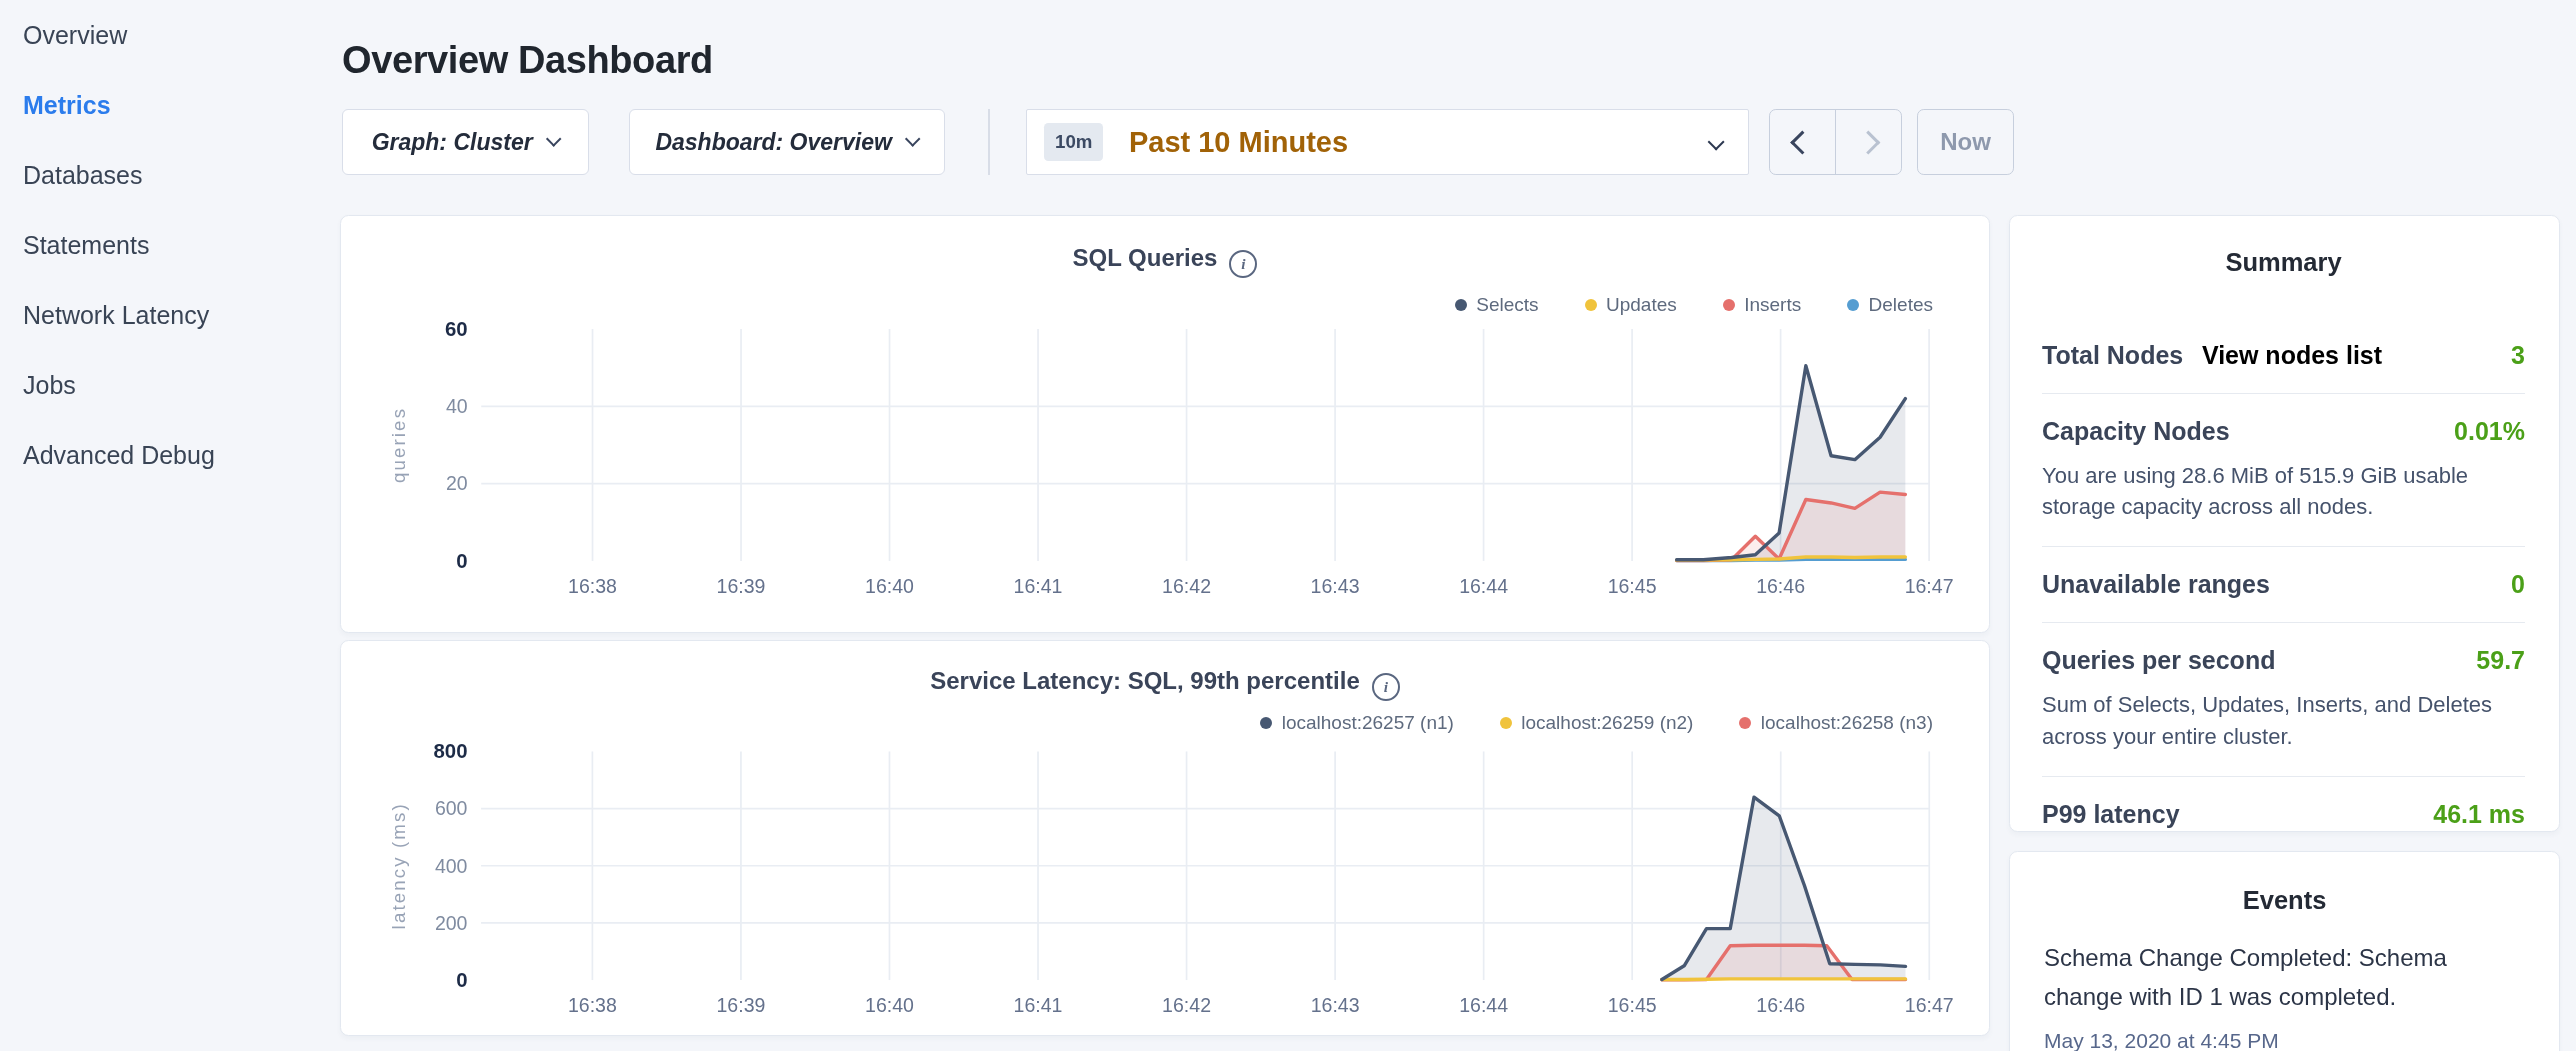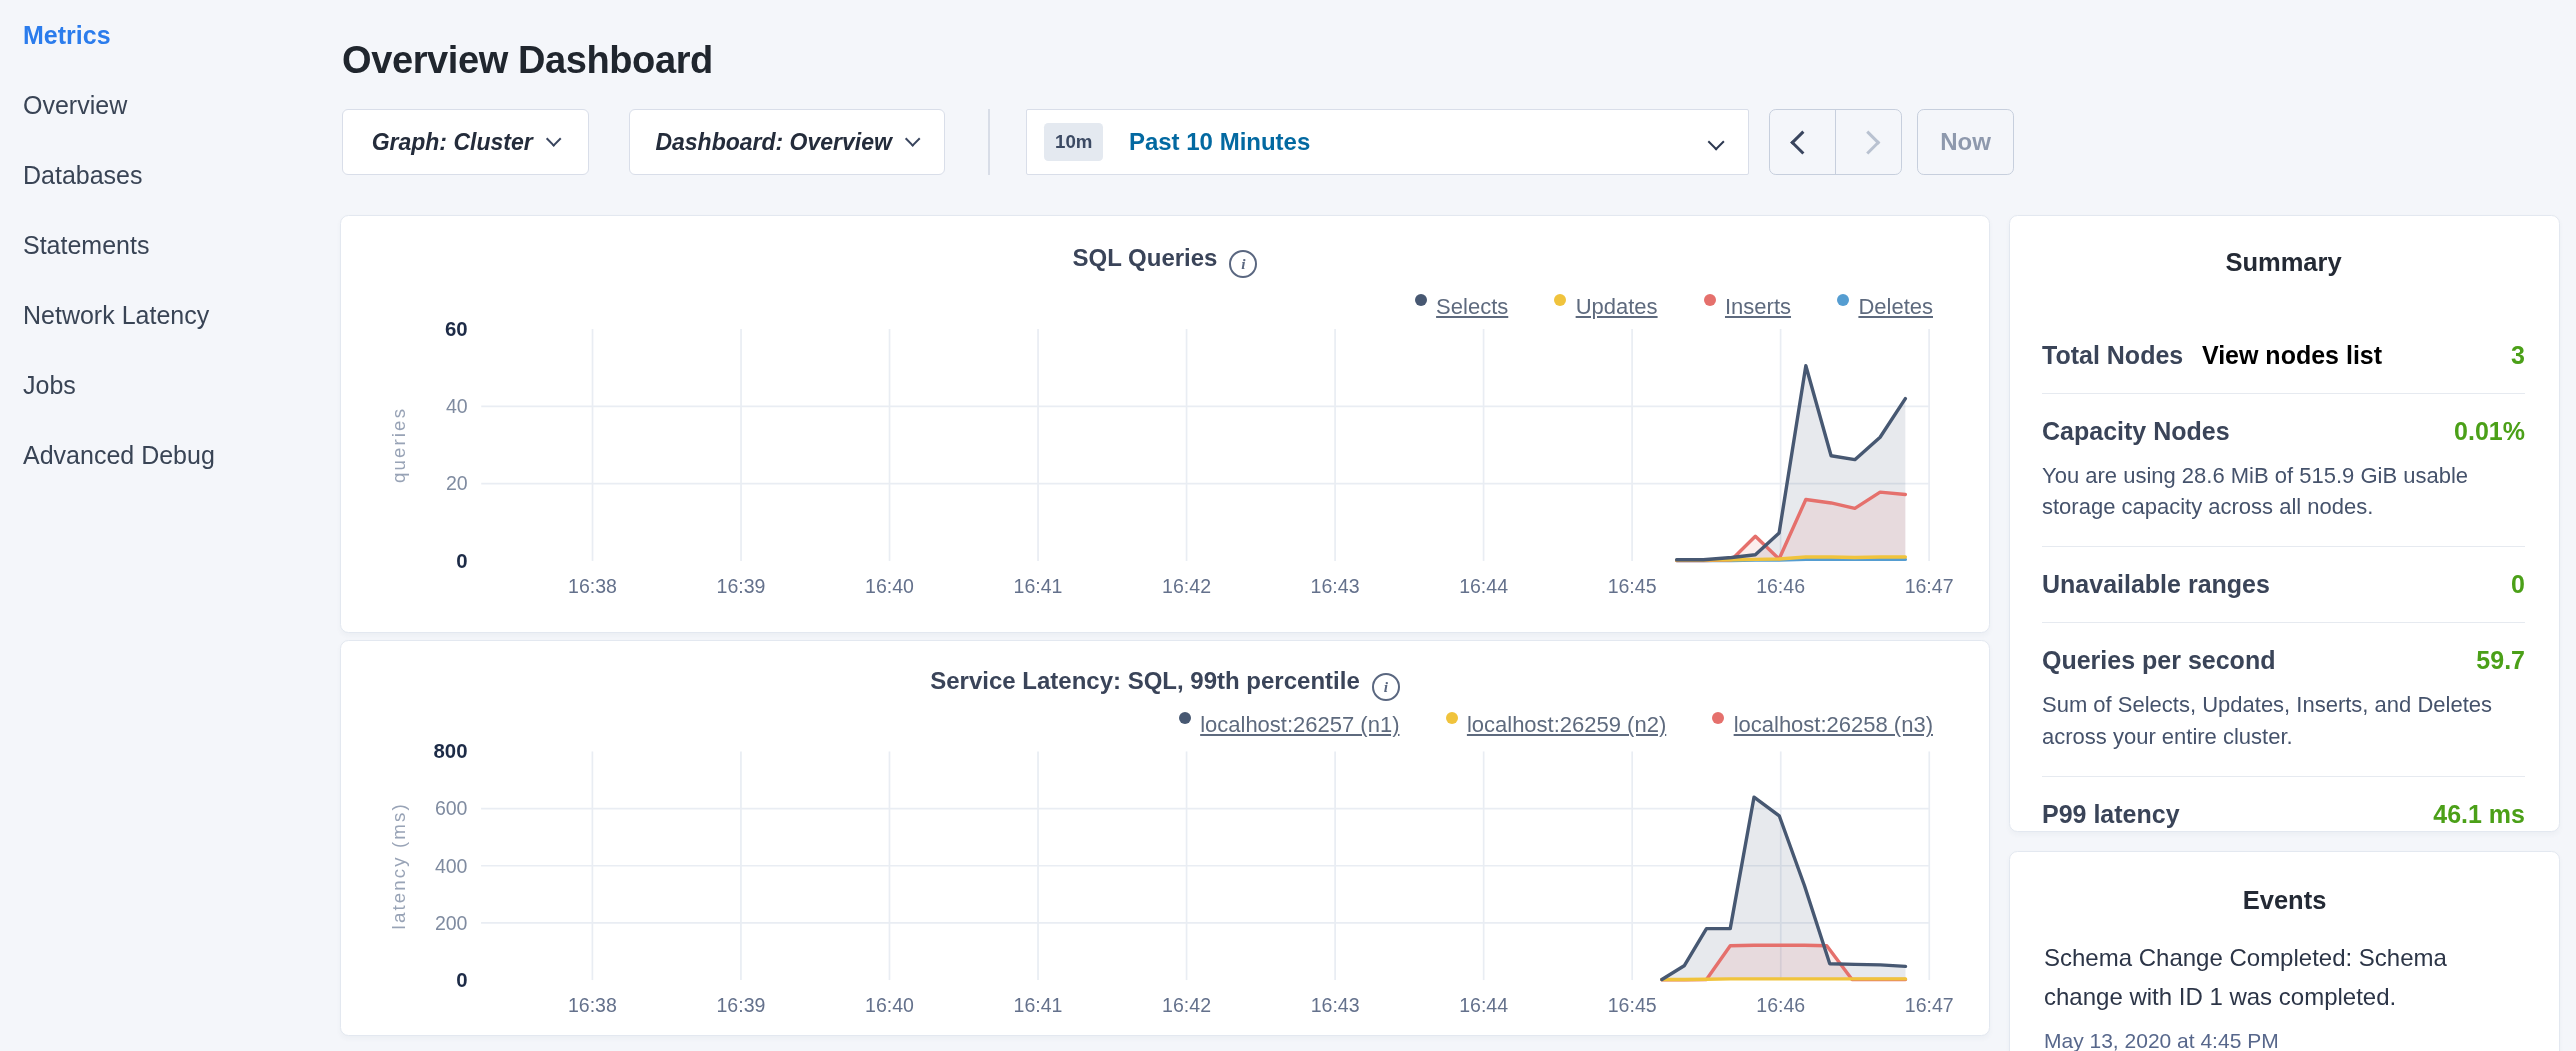--- a/index.html
+++ b/index.html
@@ -20,21 +20,21 @@
   .dropdown{background:#fff;border:1.7px solid #d9dee9;border-radius:6px;justify-content:center;cursor:pointer;}
   .dd-graph{left:342px;width:247px;}
   .dd-dash{left:629px;width:316px;}
   .dd-label{font-size:23px;font-weight:700;color:#242c3b;font-style:italic;}
   .chev{display:inline-block;width:9.4px;height:9.4px;border-right:2.6px solid #39455e;border-bottom:2.6px solid #39455e;
         transform:rotate(45deg) translate(-1.7px,-1.7px);margin-left:15.3px;}
   .ctl-divider{position:absolute;left:988px;top:109px;height:66px;width:1.7px;background:#d8dde7;}
   .timebox{left:1026px;width:723px;background:#fff;border:1.7px solid #d9dee9;border-radius:2px;cursor:pointer;}
   .time-badge{margin-left:17px;background:#e4e9f0;border-radius:4.3px;padding:7.7px 11px;
               font-size:18.7px;font-weight:700;color:#3c4a63;}
-  .time-label{margin-left:25.5px;font-size:24px;font-weight:700;color:#0369a1;}
+  .time-label{margin-left:25.5px;font-size:29px;font-weight:700;color:#a16207;}
   .time-chev{position:absolute;right:25.5px;width:10.2px;height:10.2px;border-right:2.1px solid #2c3850;border-bottom:2.1px solid #2c3850;transform:rotate(45deg);}
   .timebox{position:absolute;}
   .arrow-group{left:1769px;width:133px;background:#f4f6fa;border:1.7px solid #c7cfdd;border-radius:6.8px;padding:0;display:flex;}
   .arrow-cell{width:50%;height:100%;display:flex;align-items:center;justify-content:center;cursor:pointer;}
   .arrow-cell + .arrow-cell{border-left:1.7px solid #c7cfdd;}
   .chev-left{display:inline-block;width:13.6px;height:13.6px;border-left:3.8px solid #39455e;border-bottom:3.8px solid #39455e;transform:rotate(45deg);}
   .chev-right{display:inline-block;width:13.6px;height:13.6px;border-right:3.8px solid #b9c2d1;border-top:3.8px solid #b9c2d1;transform:rotate(45deg);}
   .now-btn{left:1917px;width:97px;background:#f4f6fa;border:1.7px solid #c7cfdd;border-radius:6.8px;justify-content:center;
            font-size:24px;font-weight:700;color:#8e99ad;cursor:pointer;}
 
@@ -47,21 +47,21 @@
   .events-panel{left:2009px;top:851px;width:551px;height:272px;padding:34px 34px 0 34px;}
 
   
   .chart-title{position:absolute;left:0;right:0;text-align:center;font-size:24px;font-weight:700;color:#3a4459;}
   .t1{top:28px;} .t2{top:25.5px;}
   .info-icon{display:inline-flex;align-items:center;justify-content:center;width:24px;height:24px;
              border:2.1px solid #5a6780;border-radius:50%;font-size:15.3px;font-style:italic;color:#5a6780;
              font-family:"Liberation Serif",serif;margin-left:12px;vertical-align:-3.4px;}
   .legend{position:absolute;right:56px;display:flex;gap:46px;align-items:center;}
   .l1{top:78px;} .l2{top:71px;}
-  .legend-item{display:flex;align-items:flex-start;gap:9.4px;font-size:22px;color:#5e6a7e;text-decoration:underline;}
+  .legend-item{display:flex;align-items:center;gap:9.4px;font-size:19px;color:#5e6a7e;}
   .dot{width:12px;height:12px;border-radius:50%;}
   .chart-svg{position:absolute;left:0;top:0;}
   .xtick{fill:#64718c;font-size:23px;}
   .ytick-edge{fill:#1d2b47;font-size:24px;font-weight:700;}
   .ytick-mid{fill:#7f8ba0;font-size:23px;}
   .unit{fill:#98a3b6;font-size:22px;letter-spacing:2.5px;}
 
   
   .side-title{text-align:center;font-size:25.5px;font-weight:700;color:#242a35;margin-bottom:41px;}
   .srow{padding:23px 0;border-bottom:1.7px solid #e6eaf0;}
@@ -75,22 +75,22 @@
   
   .event-text{font-size:24px;color:#2c3547;line-height:1.62;max-width:476px;margin-top:24px;}
   .event-time{font-size:21px;color:#57678b;margin-top:12px;}
 </style>
 </head>
 <body>
 
 <div class="app">
 
   <nav class="sidebar">
+    <div class="nav-item">Overview</div>
     <div class="nav-item active">Metrics</div>
-    <div class="nav-item">Overview</div>
     <div class="nav-item">Databases</div>
     <div class="nav-item">Statements</div>
     <div class="nav-item">Network Latency</div>
     <div class="nav-item">Jobs</div>
     <div class="nav-item">Advanced Debug</div>
   </nav>
 
   <h1 class="page-title">Overview Dashboard</h1>
 
   <div class="ctl dropdown dd-graph">

